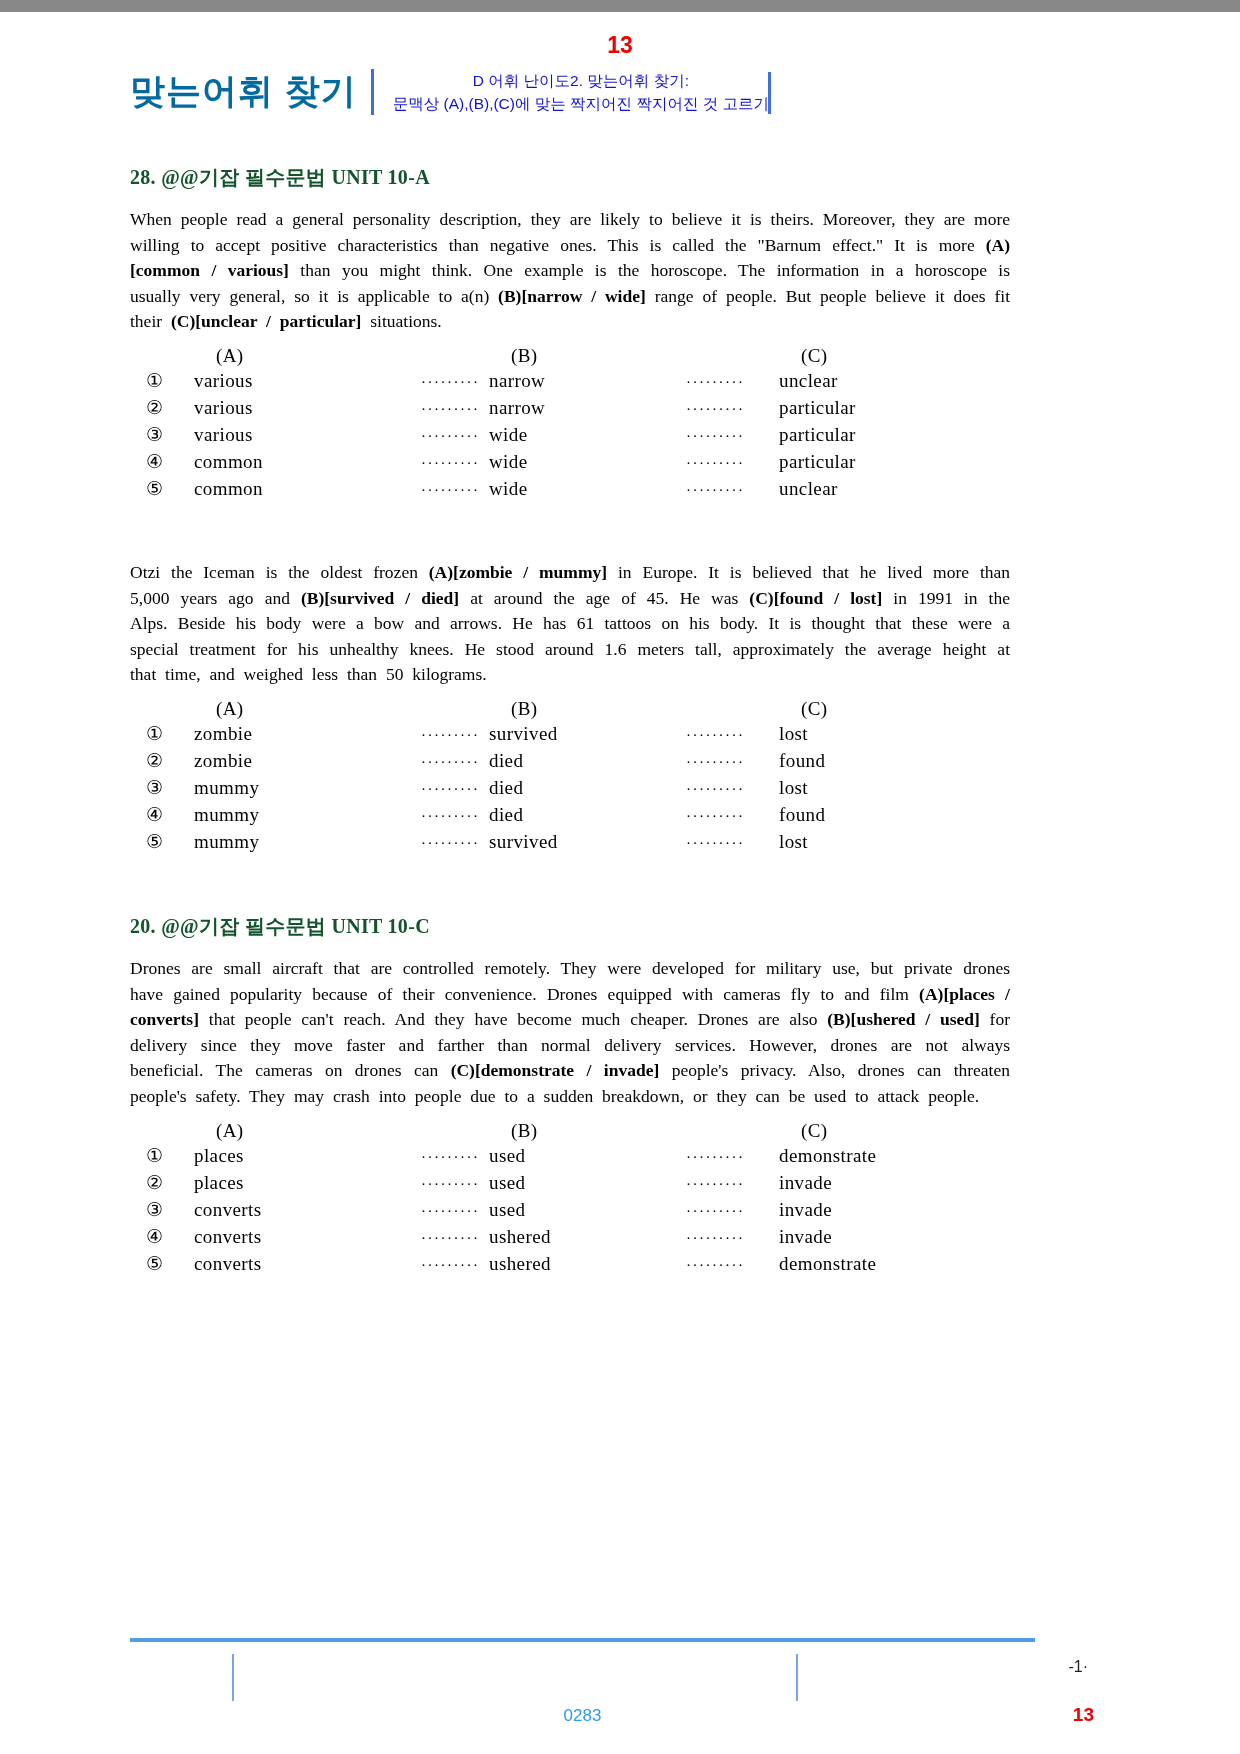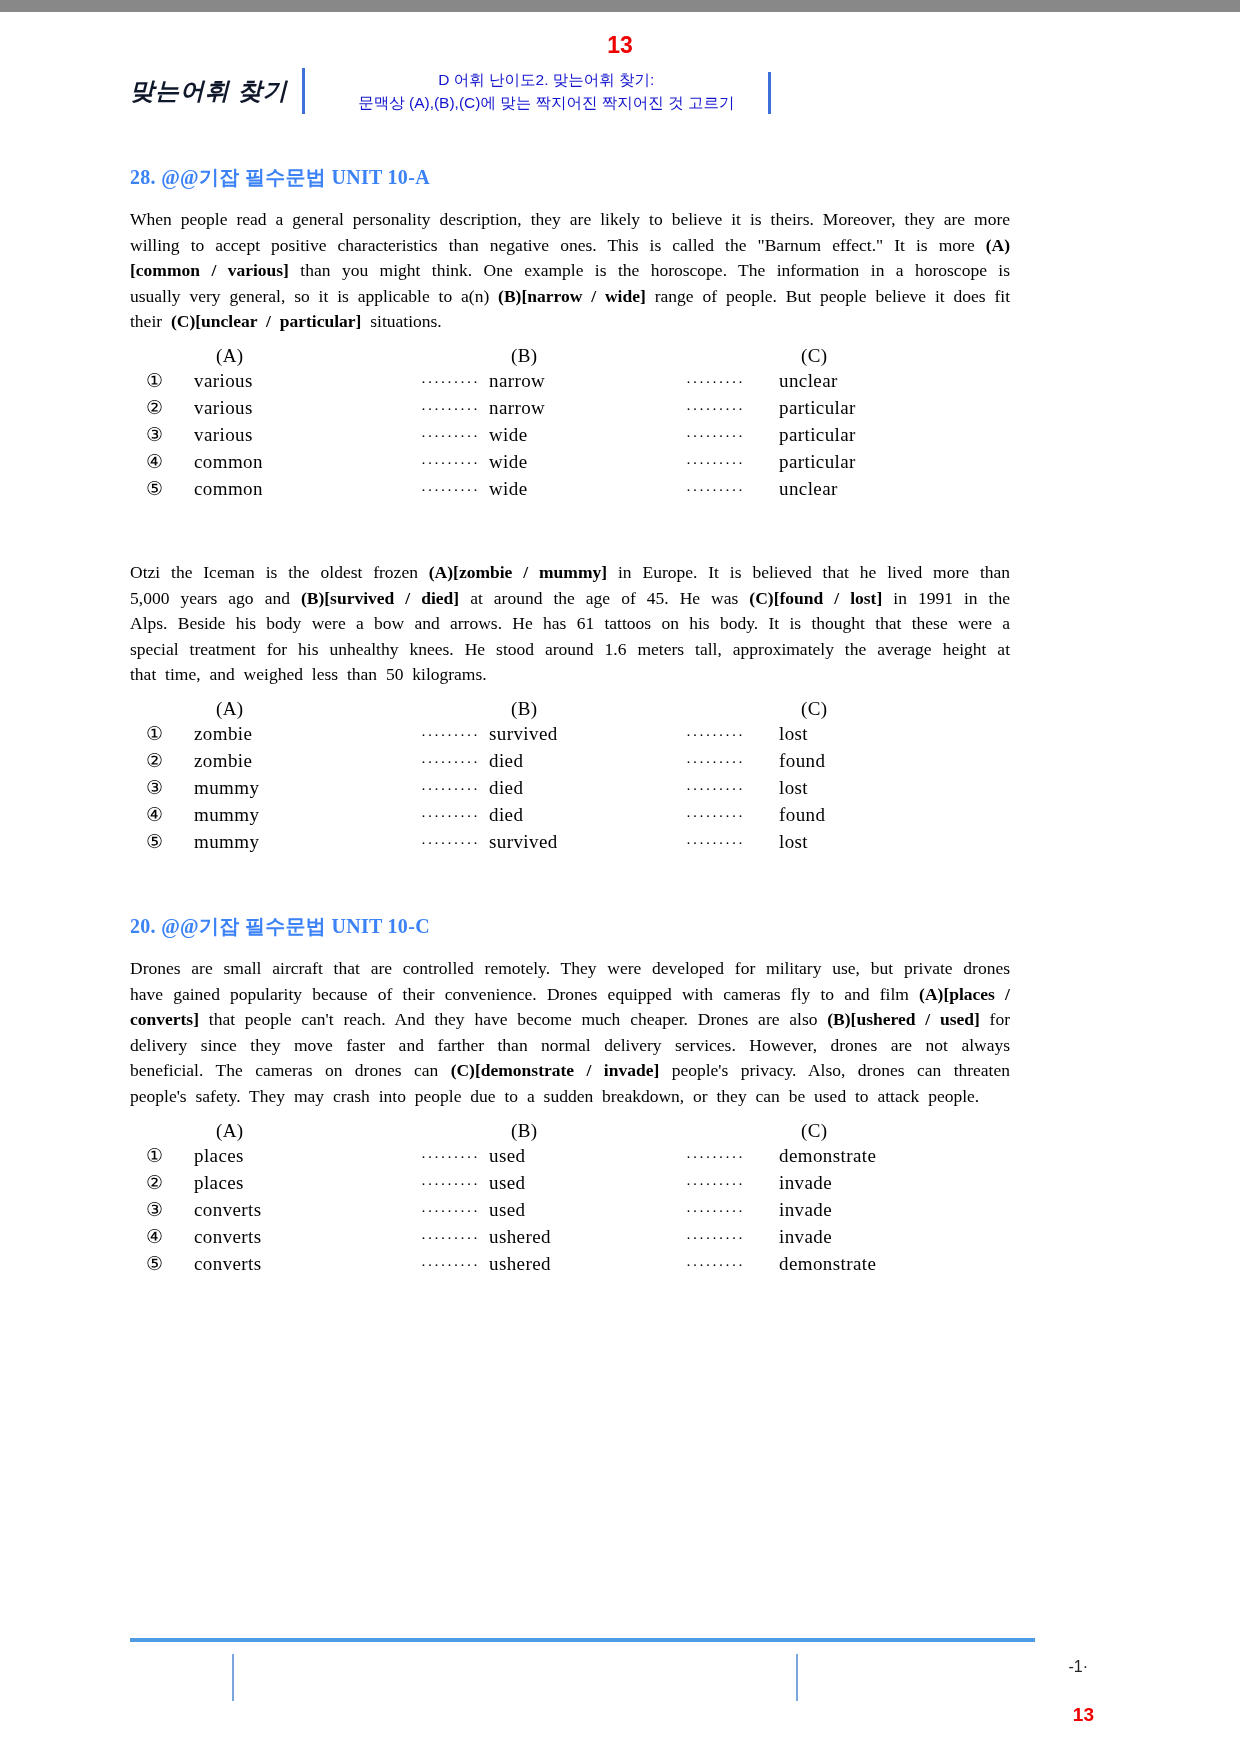--- a/index.html
+++ b/index.html
@@ -13,36 +13,36 @@
     position:absolute; top:20px; left:0; width:100%; text-align:center;
     color:#ee0000; font-weight:bold; font-size:23px;
     font-family:"Liberation Sans", sans-serif;
   }
   
   .header {
     position:absolute; top:56px; left:130px; width:648px;
     display:flex; align-items:center;
   }
   .h-left {
-    color:#0f172a; font-weight:bold; font-size:24px; letter-spacing:1px;
-    font-family:"Liberation Sans", sans-serif; white-space:nowrap;font-style:italic;
+    color:#0369a1; font-weight:bold; font-size:35px; letter-spacing:1px;
+    font-family:"Liberation Sans", sans-serif; white-space:nowrap;
   }
   .vbar { width:3px; height:46px; background:#3f6fd8; margin:0 10px 0 14px; flex:none; }
   .h-center {
     flex:1; text-align:center; color:#1213cd;
     font-family:"Liberation Sans", sans-serif; font-size:15.5px;
     font-weight:normal; line-height:23px; white-space:nowrap;
   }
   .vbar2 { position:absolute; top:60px; left:768px; width:3px; height:42px; background:#3f6fd8; }
 
   
   .main { position:absolute; top:152px; left:130px; width:880px; }
   .question { margin:0 0 57px 0; }
   .q-title {
-    color:#3b82f6; font-size:20px; font-weight:bold; margin:0 0 16px 0;
+    color:#14532d; font-size:20px; font-weight:bold; margin:0 0 16px 0;
     letter-spacing:0.3px;
   }
   .passage {
     margin:0 0 8px 0; font-size:17.5px; line-height:25.6px;
     text-align:justify; word-spacing:4.5px;
   }
   .passage .b { font-weight:bold; }
 
   .opt-table { margin-left:16px; font-size:19px; line-height:25px; letter-spacing:0.4px; }
   .opt-row { display:grid; grid-template-columns:48px 227px 68px 197px 93px auto; align-items:baseline; }
@@ -249,15 +249,16 @@
           </div>
         </div>
     </section>
 
   </div>
 
   <div class="f-line"></div>
   <div class="f-tick-left"></div>
   <div class="f-tick-right"></div>
   <div class="f-note">-1·</div>
+  <div class="f-code">0283</div>
   <div class="f-num">13</div>
 
 </div>
 
 </body></html>

